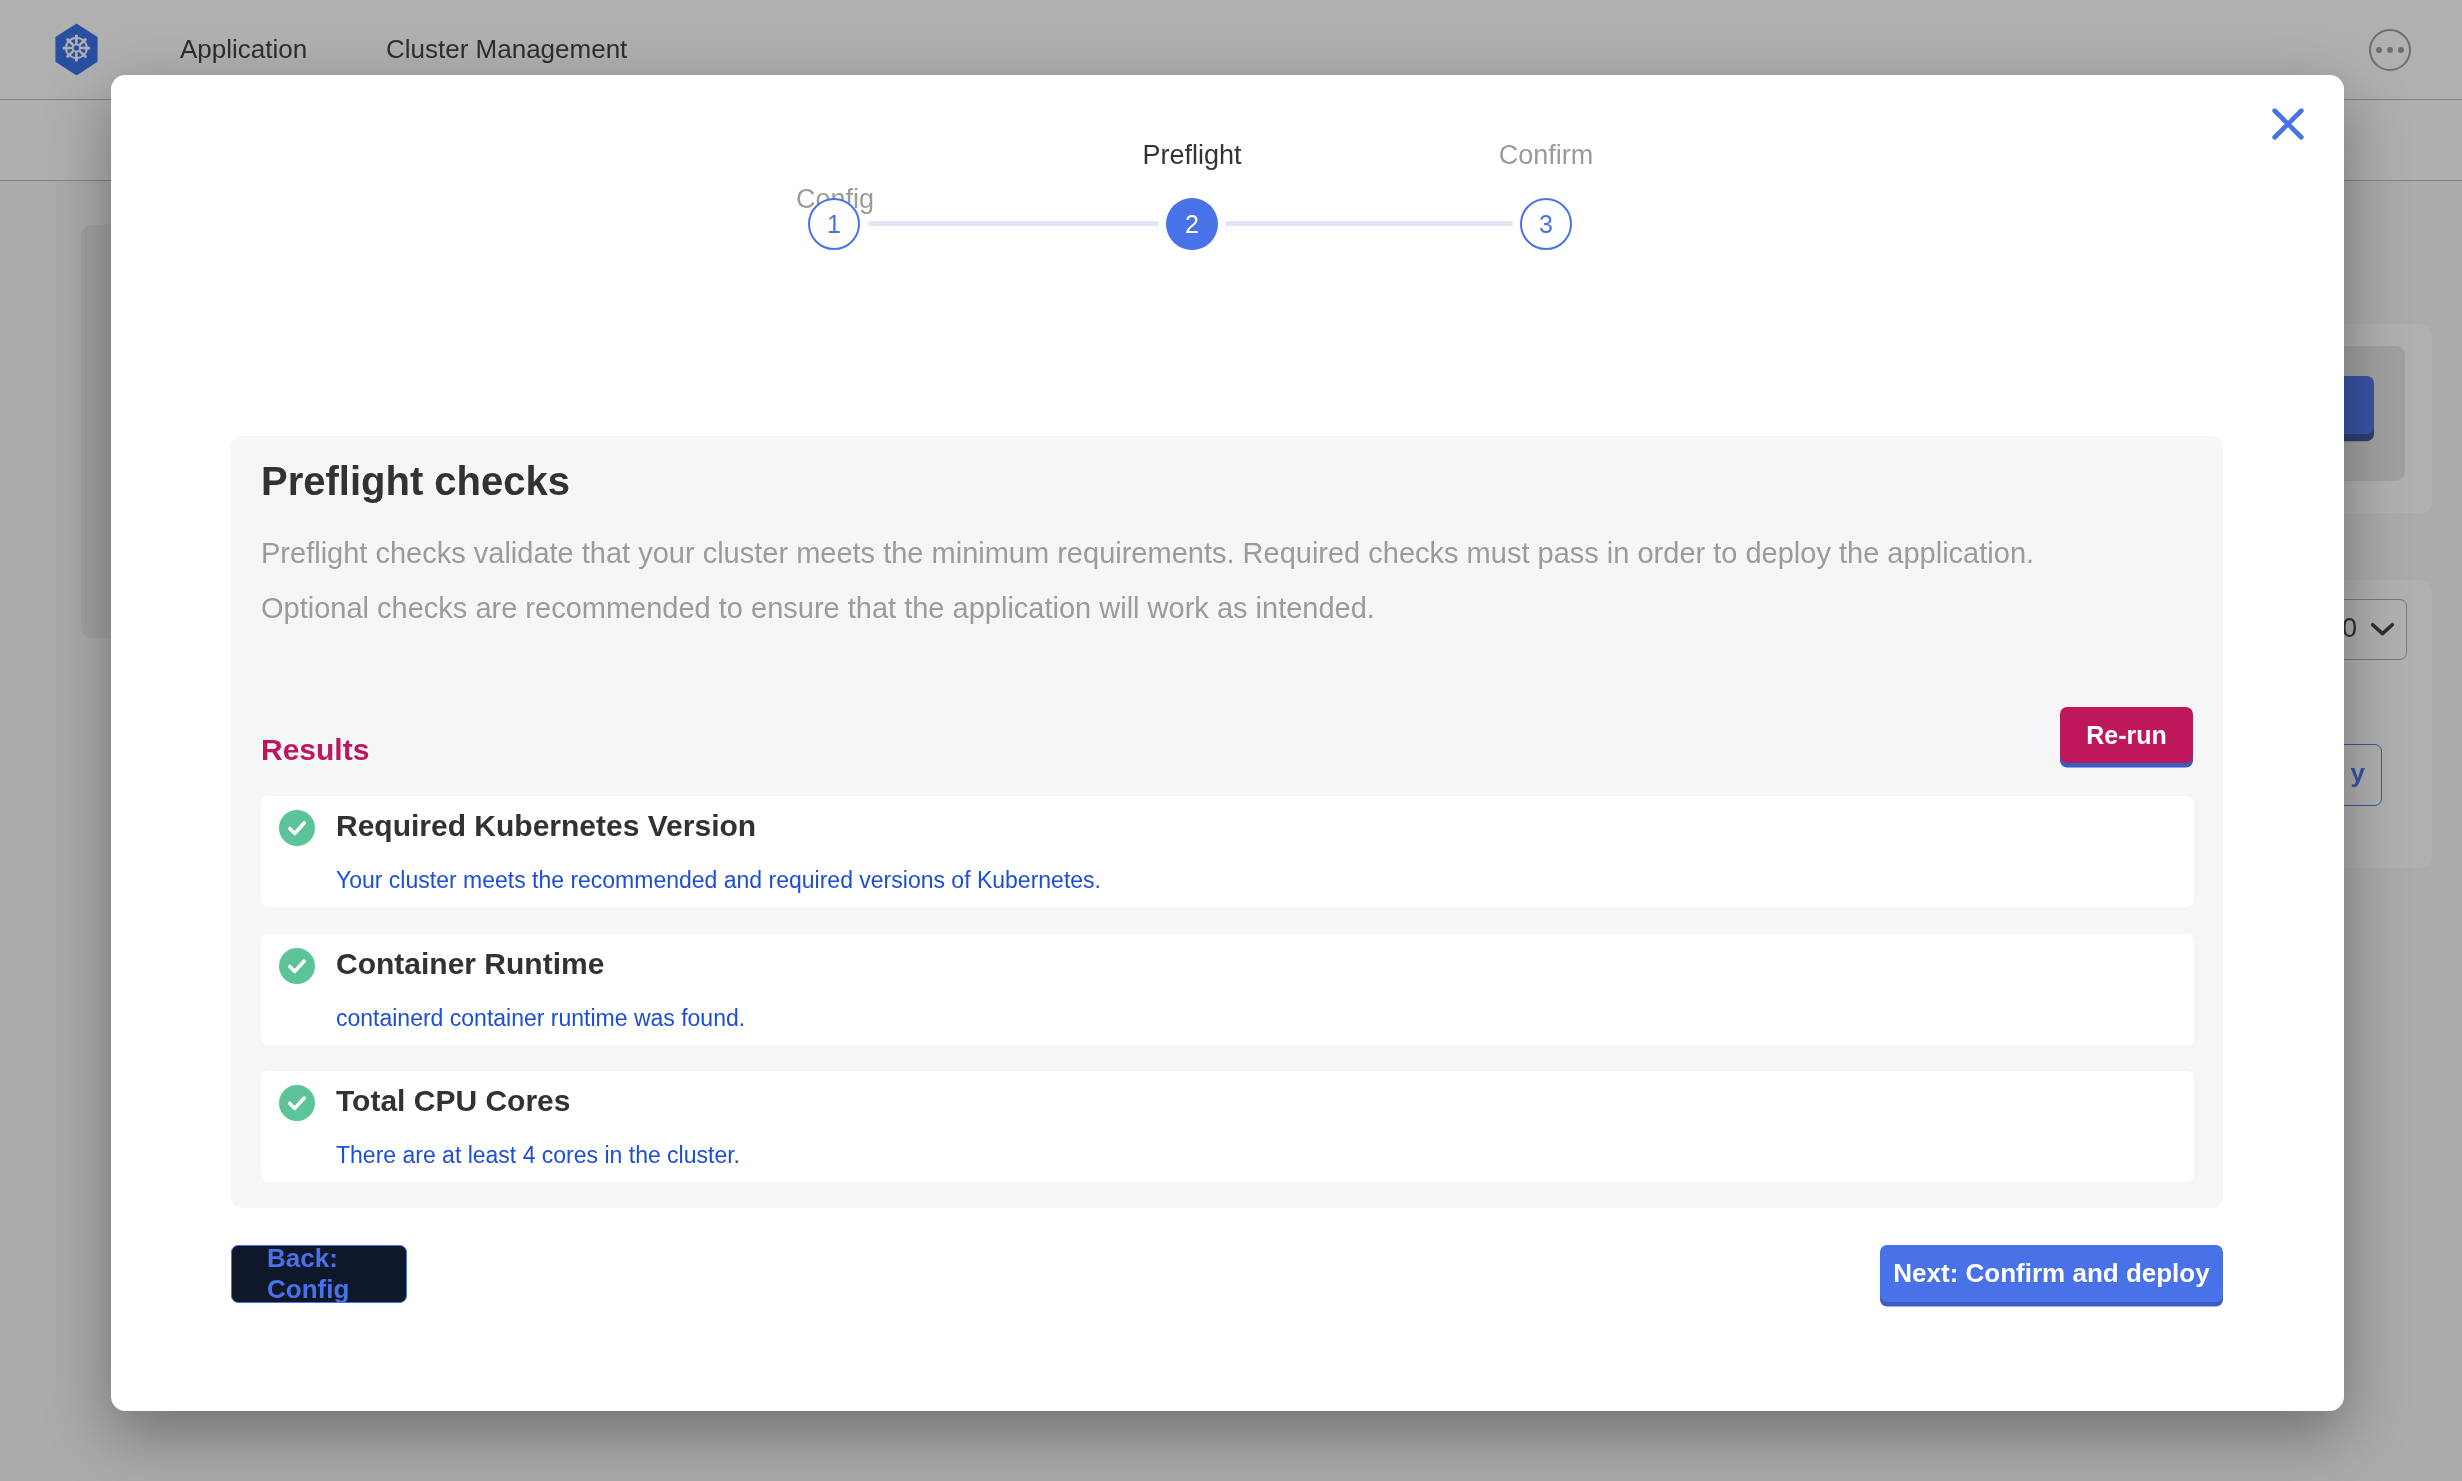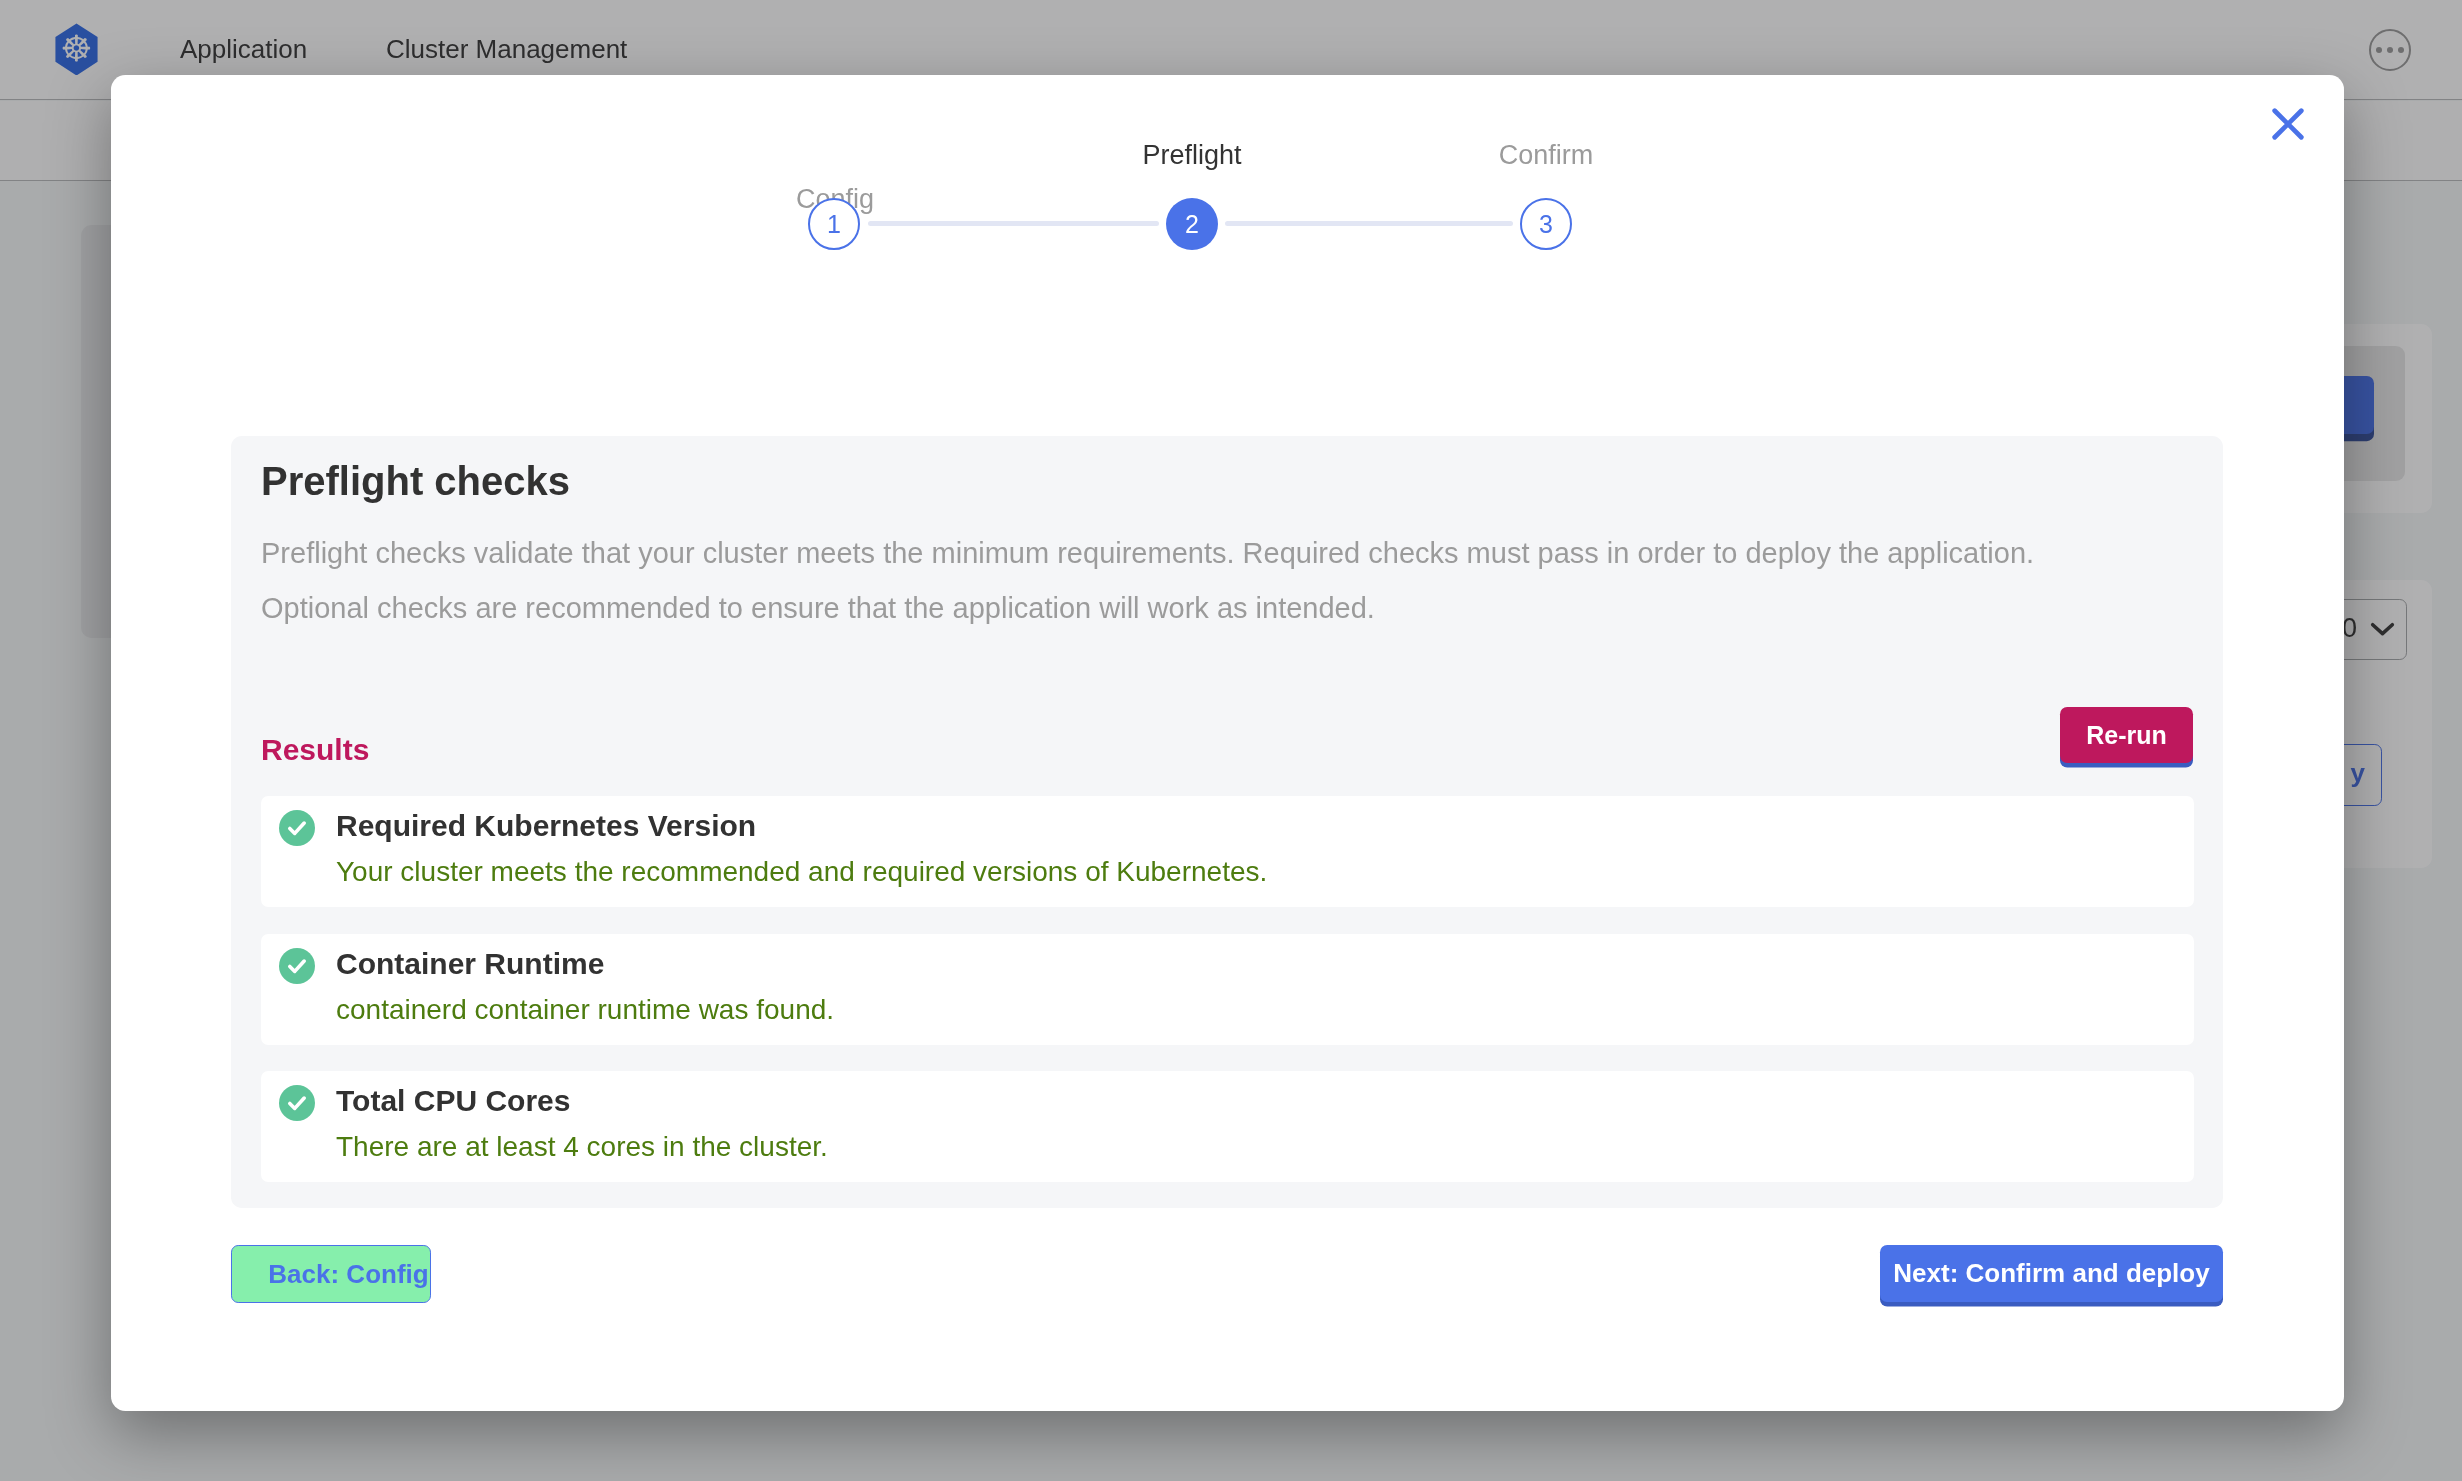--- a/index.html
+++ b/index.html
@@ -53,23 +53,23 @@
   .p-title{left:30px;top:23.4px;font-size:40px;font-weight:bold;color:#323232;}
   .p-desc{left:30px;top:90px;width:1878px;font-size:29px;line-height:55px;color:#9b9b9b;}
   .results-label{left:30px;top:297px;font-size:30px;font-weight:bold;color:#be185d;}
   .rerun-btn{right:30px;top:271px;width:133px;height:56px;background:#be185d;border-radius:7.2px;
              box-shadow:0 4.5px 0 #3a5cc0;color:#ffffff;font-size:25px;font-weight:bold;
              display:flex;align-items:center;justify-content:center;cursor:pointer;}
   .check-card{left:30px;width:1933px;height:111px;background:#ffffff;border-radius:7.2px;}
   .cc-1{top:360px;} .cc-2{top:498px;} .cc-3{top:635px;}
   .check-icon{left:18px;top:14.4px;width:36px;height:36px;}
   .check-title{left:75px;top:12.6px;font-size:30px;font-weight:bold;color:#323232;}
-  .check-msg{left:75px;top:60px;font-size:28px;color:#4d7c0f;}
+  .check-msg{left:75px;top:71px;font-size:23px;color:#1d4ed8;}
 
-  .back-btn{left:120px;top:1170px;width:200px;height:58px;box-sizing:border-box;background:#86efac;
+  .back-btn{left:120px;top:1170px;width:176px;height:58px;box-sizing:border-box;background:#0f172a;
             border:1.8px solid #4a72e8;border-radius:7.2px;color:#4a72e8;font-size:26px;font-weight:bold;
             display:flex;align-items:center;justify-content:center;cursor:pointer;padding-left:35px;}
   .next-btn{left:1769px;top:1170px;width:343px;height:57px;background:#4a72e8;border-radius:7.2px;
             box-shadow:0 4.5px 0 #3a5cc0;color:#ffffff;font-size:26px;font-weight:bold;
             display:flex;align-items:center;justify-content:center;cursor:pointer;}
 </style>
 </head>
 <body>
 
 <div class="canvas">

